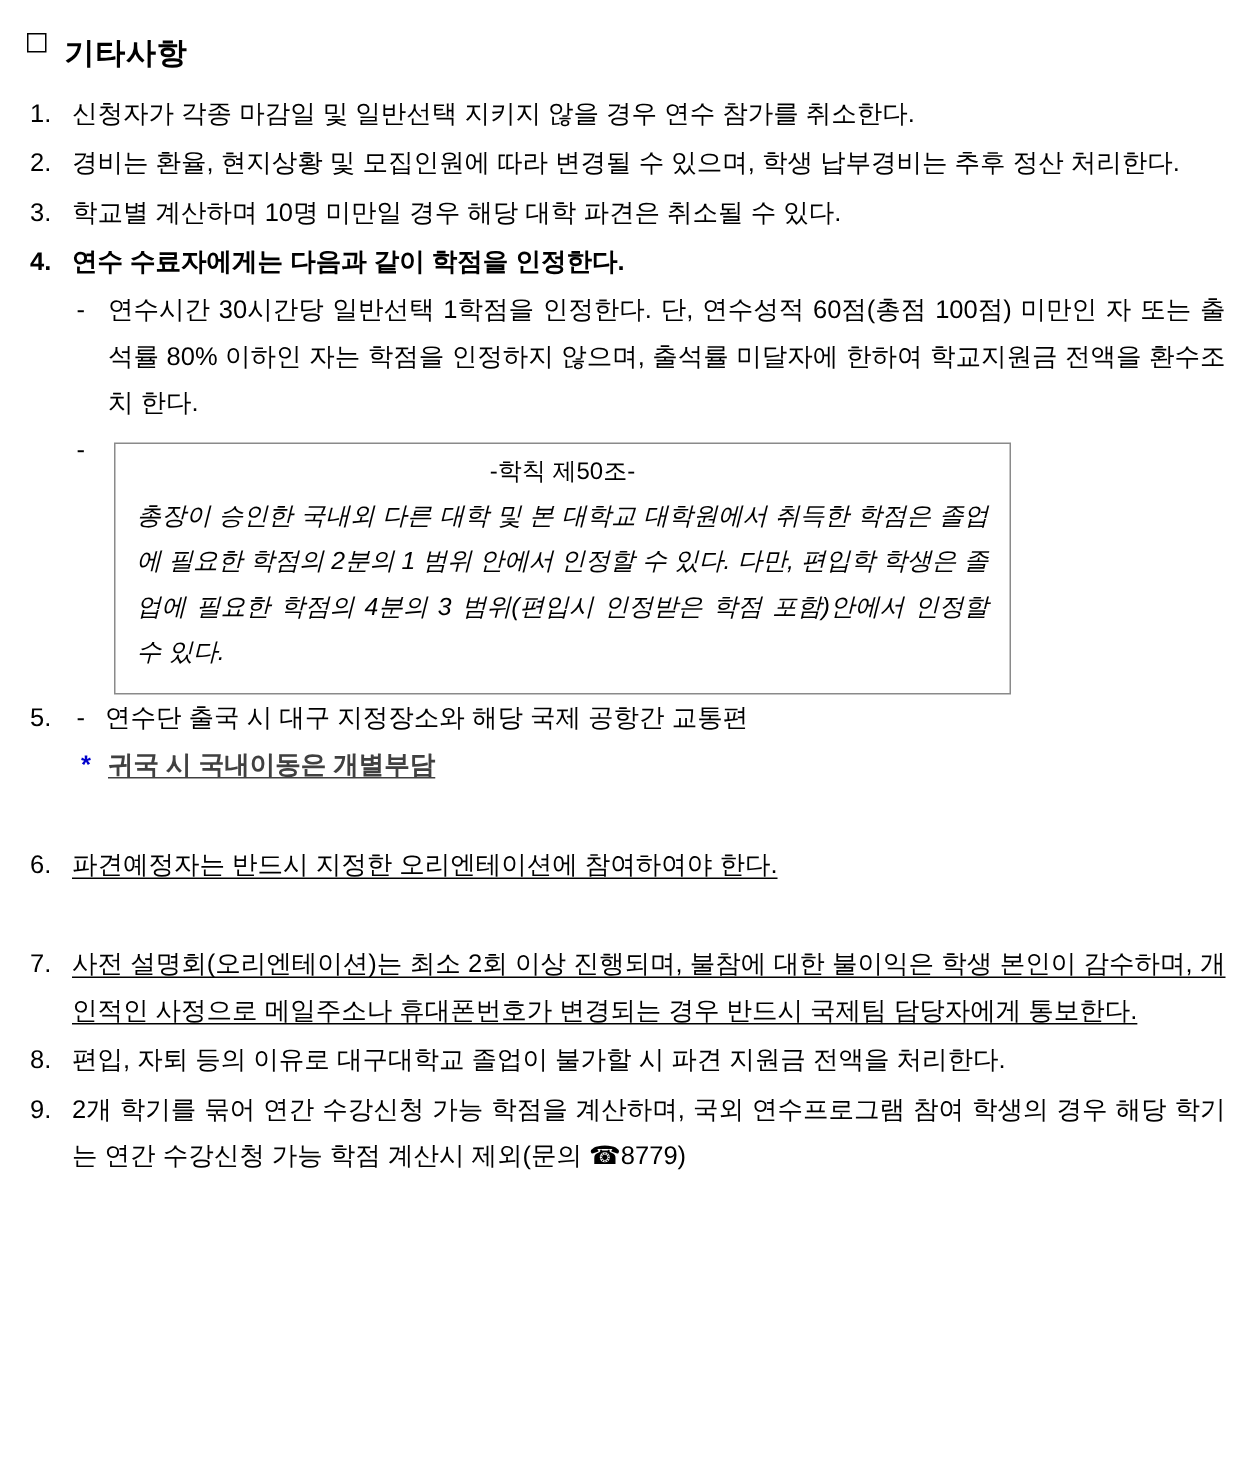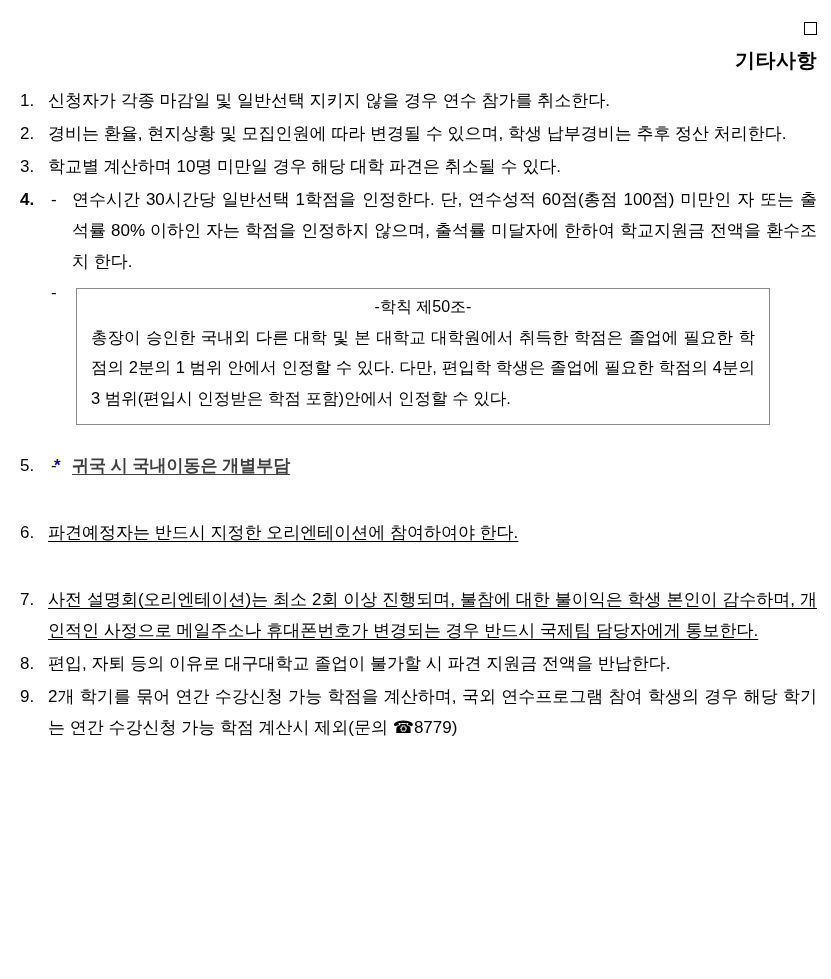--- a/index.html
+++ b/index.html
@@ -18,24 +18,23 @@
     position: relative;
     width: 831px;
     min-height: 979px;
     padding: 18px 14px 0 14px;
     box-sizing: border-box;
   }
 
   
   .doc-heading {
     display: flex;
-    align-items: flex-end;
+    align-items: flex-start;
     gap: 12px;
     margin: 4px 0 12px 4px;
-    flex-direction: column;
   }
   .doc-heading .bullet-square {
     display: inline-block;
     width: 13px;
     height: 13px;
     border: 1.6px solid #000;
     box-sizing: border-box;
     flex: 0 0 auto;
   }
   .doc-heading .heading-text {
@@ -118,36 +117,37 @@
   }
   .blue-bold-underline {
     color: #404040;
     font-weight: bold;
     text-decoration: underline;
     text-underline-offset: 3px;
   }
 
   
   .quote-box {
-    margin: 10px 0 26px 62px;
-    width: 694px;
+    margin: 10px 0 1px 62px;
+    width: 598px;
     border: 1px solid #8a8a8a;
     box-sizing: border-box;
     padding: 8px 14px 11px 14px;
   }
   .quote-title {
     text-align: center;
     font-size: 16px;
     margin-bottom: 4px;
   }
   .quote-body {
     font-size: 16.5px;
     line-height: 1.85;
     text-align: justify;
     text-justify: inter-word;
+    font-style: italic;
   }
 
   .sub-block {
     margin-top: 1px;
   }
 </style>
 </head>
 <body>
 
 <div class="page">
@@ -169,20 +169,21 @@
       <span class="li-text">경비는 환율, 현지상황 및 모집인원에 따라 변경될 수 있으며, 학생 납부경비는 추후 정산 처리한다.</span>
     </li>
 
     <li>
       <span class="num">3.</span>
       <span class="li-text">학교별 계산하며 10명 미만일 경우 해당 대학 파견은 취소될 수 있다.</span>
     </li>
 
     <li class="bold">
       <span class="num">4.</span>
+      <span class="li-text">연수 수료자에게는 다음과 같이 학점을 인정한다.</span>
 
       <div class="sub-block">
         <ul class="dash-list indent-more">
           <li>
             <span class="dash">-</span>
             <span>연수시간 30시간당 일반선택 1학점을 인정한다. 단, 연수성적 60점(총점 100점) 미만인 자 또는 출석률 80% 이하인 자는 학점을 인정하지 않으며, 출석률 미달자에 한하여 학교지원금 전액을 환수조치 한다.</span>
           </li>
           <li>
             <span class="dash">-</span>
           </li>
@@ -198,20 +199,21 @@
 
   <ol class="num-list">
 
     <li>
       <span class="num">5.</span>
 
       <div class="sub-block">
         <ul class="dash-list">
           <li>
             <span class="dash">-</span>
+            <span>연수단 출국 시 대구 지정장소와 해당 국제 공항간 교통편</span>
           </li>
         </ul>
         <div class="star-note">
           <span class="star">*</span>
           <span class="blue-bold-underline">귀국 시 국내이동은 개별부담</span>
         </div>
       </div>
     </li>
 
     <li>
@@ -219,21 +221,21 @@
       <span class="li-text underline">파견예정자는 반드시 지정한 오리엔테이션에 참여하여야 한다.</span>
     </li>
 
     <li>
       <span class="num">7.</span>
       <span class="li-text underline">사전 설명회(오리엔테이션)는 최소 2회 이상 진행되며, 불참에 대한 불이익은 학생 본인이 감수하며, 개인적인 사정으로 메일주소나 휴대폰번호가 변경되는 경우 반드시 국제팀 담당자에게 통보한다.</span>
     </li>
 
     <li>
       <span class="num">8.</span>
-      <span class="li-text">편입, 자퇴 등의 이유로 대구대학교 졸업이 불가할 시 파견 지원금 전액을 반납한다.</span>
+      <span class="li-text">편입, 자퇴 등의 이유로 대구대학교 졸업이 불가할 시 파견 지원금 전액을 처리한다.</span>
     </li>
 
     <li>
       <span class="num">9.</span>
       <span class="li-text">2개 학기를 묶어 연간 수강신청 가능 학점을 계산하며, 국외 연수프로그램 참여 학생의 경우 해당 학기는 연간 수강신청 가능 학점 계산시 제외(문의 ☎8779)</span>
     </li>
 
   </ol>
 
 </div>

